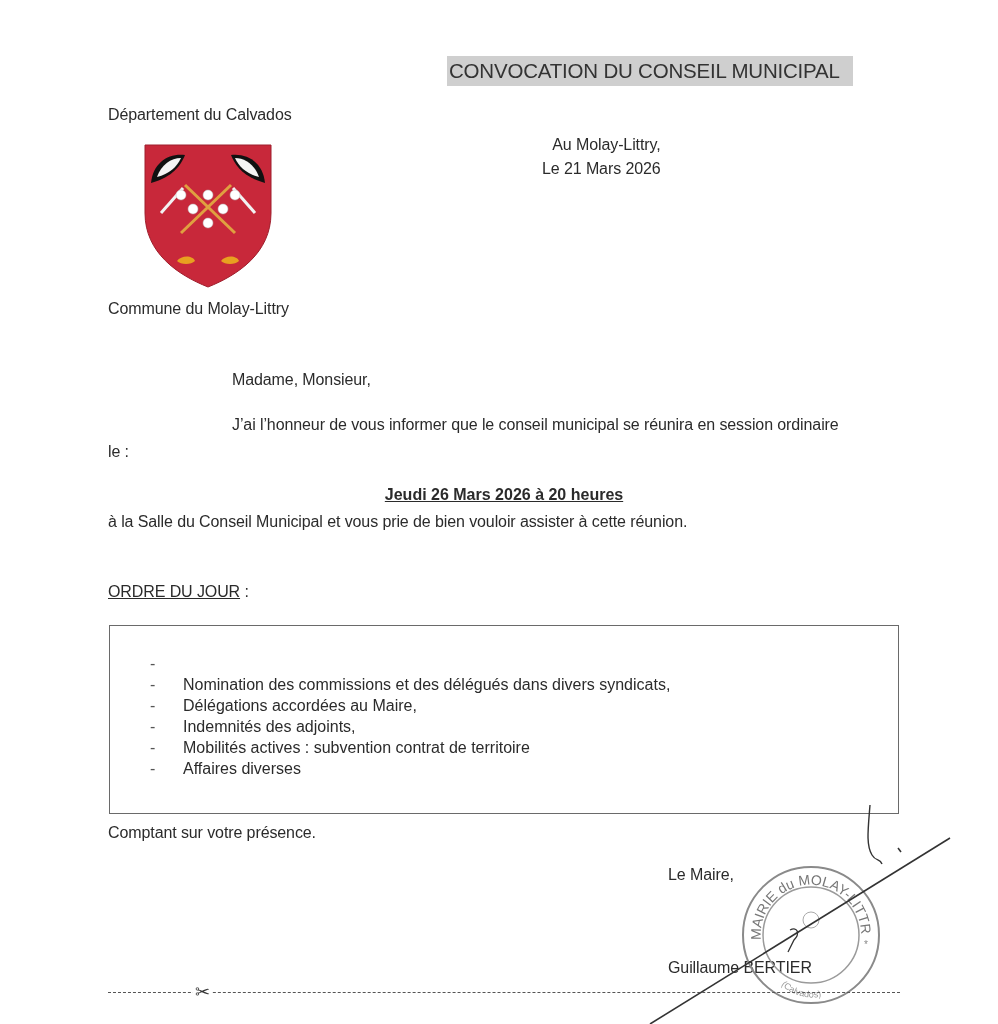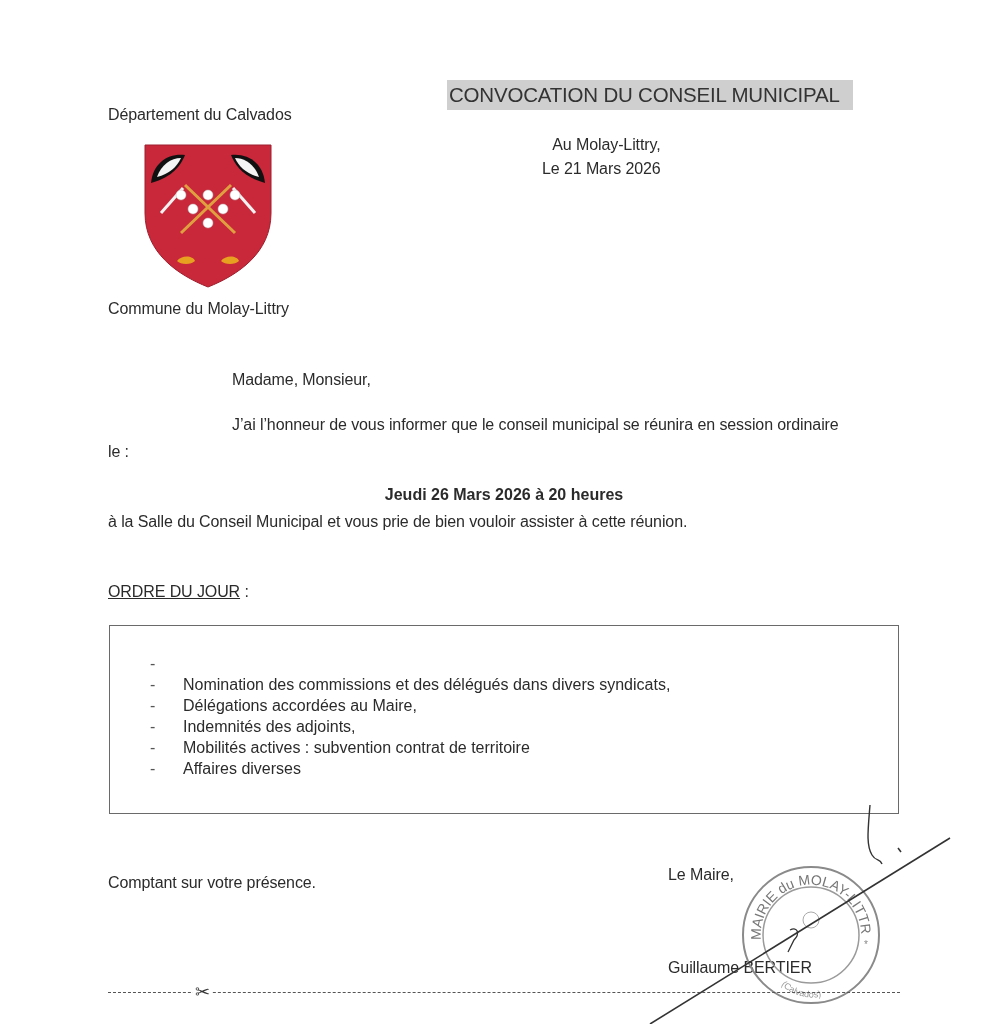--- a/index.html
+++ b/index.html
@@ -6,52 +6,52 @@
   body {
     width: 998px; height: 1024px; position: relative; overflow: hidden;
     background: #ffffff;
     font-family: "Liberation Sans", sans-serif;
     color: #2b2b2b;
   }
   .abs { position: absolute; white-space: nowrap; }
   .txt { font-size: 16px; letter-spacing: -0.1px; }
 
   .title {
-    left: 447px; top: 80px; height: 30px; width: 404px;
+    left: 447px; top: 56px; height: 30px; width: 404px;
     background: #cfcfcf;
     font-size: 20.5px; line-height: 30px; color: #333;
     padding-left: 2px; letter-spacing: -0.2px;
   }
   .dept { left: 108px; top: 106px; }
   .place { left: 542px; top: 133px; line-height: 24px; }
   .place div { display: block; text-align: right; }
   .shield { left: 143px; top: 143px; width: 130px; height: 146px; }
   .commune { left: 108px; top: 300px; }
 
   .salut { left: 232px; top: 371px; }
   .para1 { left: 232px; top: 416px; }
   .le { left: 108px; top: 443px; }
   .meeting {
     left: 0; width: 998px; top: 486px; text-align: center;
-    font-weight: bold; font-size: 16px;
+    font-weight: bold; text-decoration: underline; font-size: 16px;
     padding-left: 10px; box-sizing: border-box;
   }
   .para2 { left: 108px; top: 513px; text-align: center; }
   .agenda-title { left: 108px; top: 583px; }
   .agenda-title .u { font-weight: normal; text-decoration: underline; }
 
   .agenda-box {
     left: 109px; top: 625px; width: 790px; height: 189px;
     border: 1.5px solid #6a6a6a; box-sizing: border-box;
   }
   .agenda-list { list-style: none; margin: 0; padding: 0; position: absolute; left: 40px; top: 27px; }
   .agenda-list li { display: flex; font-size: 16px; line-height: 21px; height: 21px; }
   .agenda-list .dash { width: 33px; color: #555; }
 
-  .closing { left: 108px; top: 874px; }
+  .closing { left: 108px; top: 824px; }
   .mayor { left: 668px; top: 866px; text-align: right; }
   .signer { left: 668px; top: 959px; }
 
   .cutline {
     left: 108px; top: 992px; width: 792px; height: 2px;
     border-top: 1.5px dashed #555;
   }
   .scissors {
     left: 193px; top: 981px; font-size: 18px; background: #fff; padding: 0 2px; color: #333;
   }

